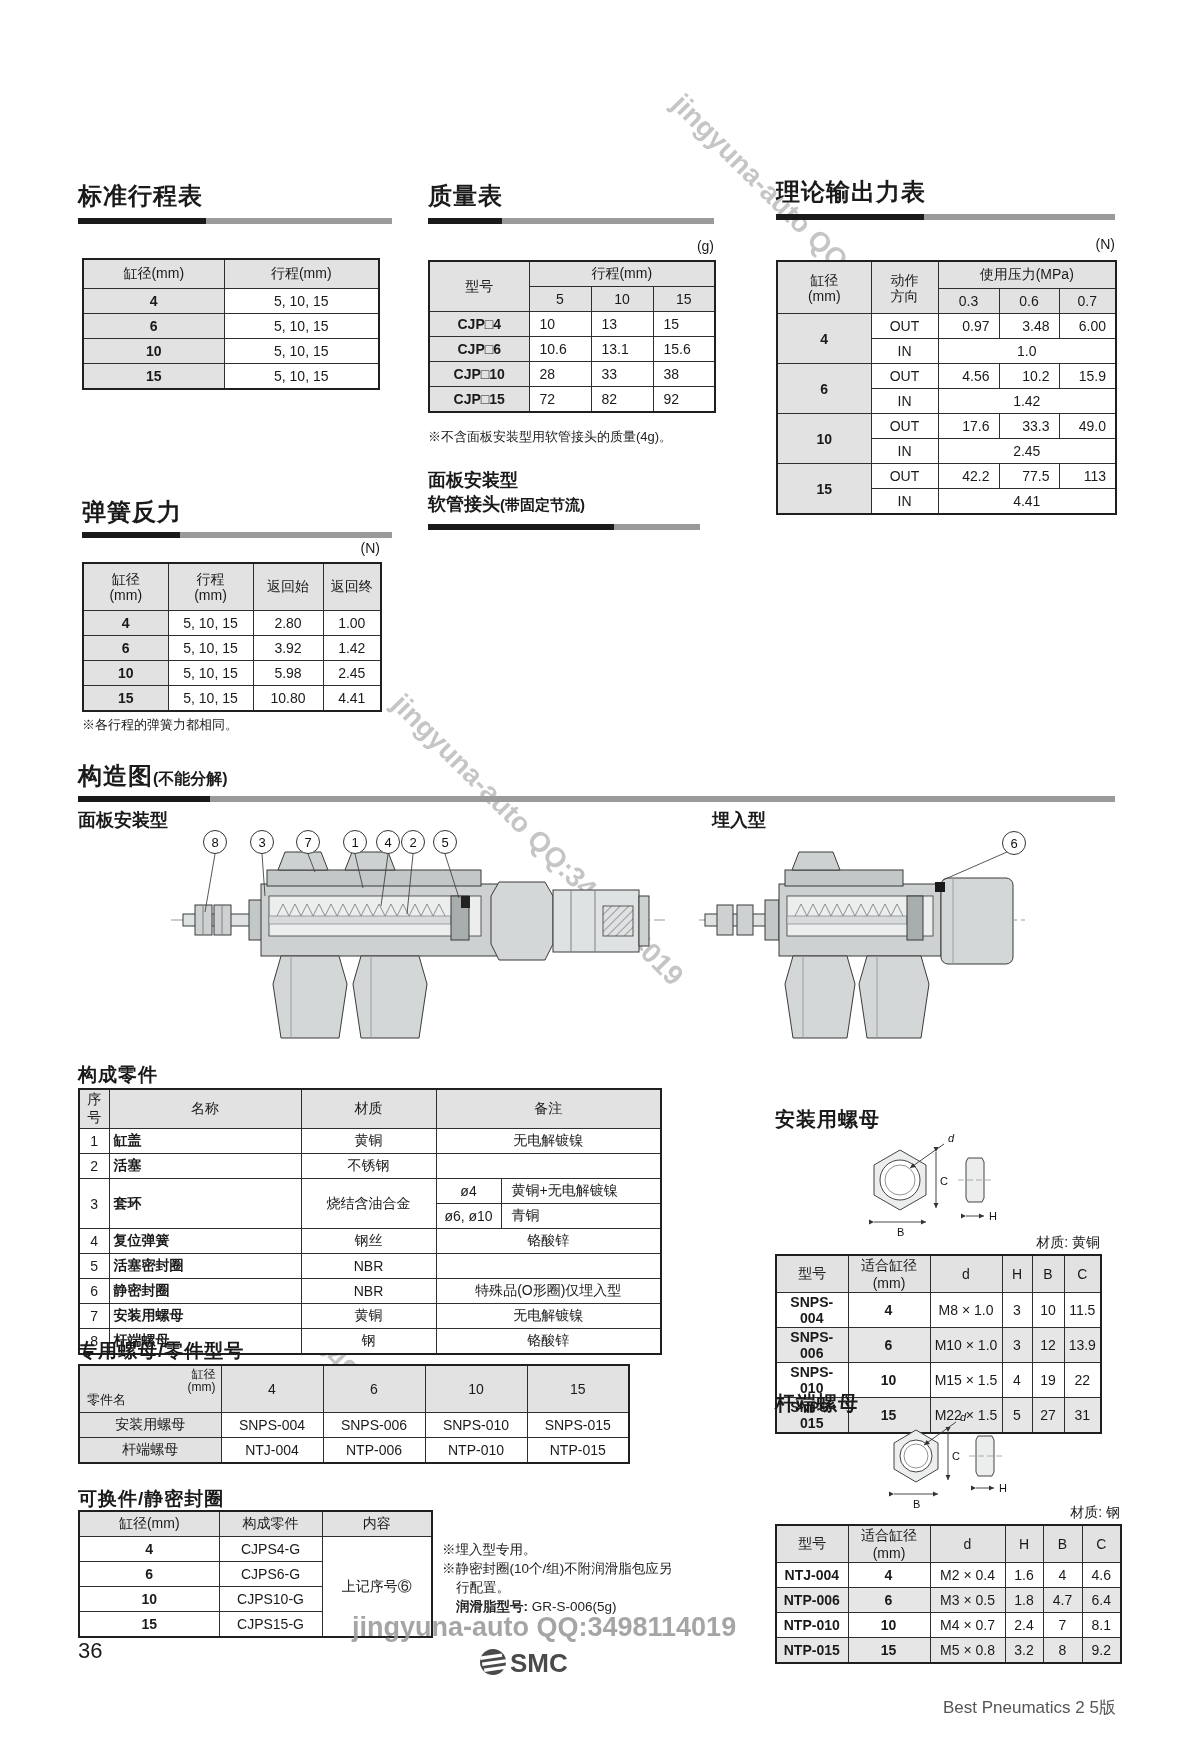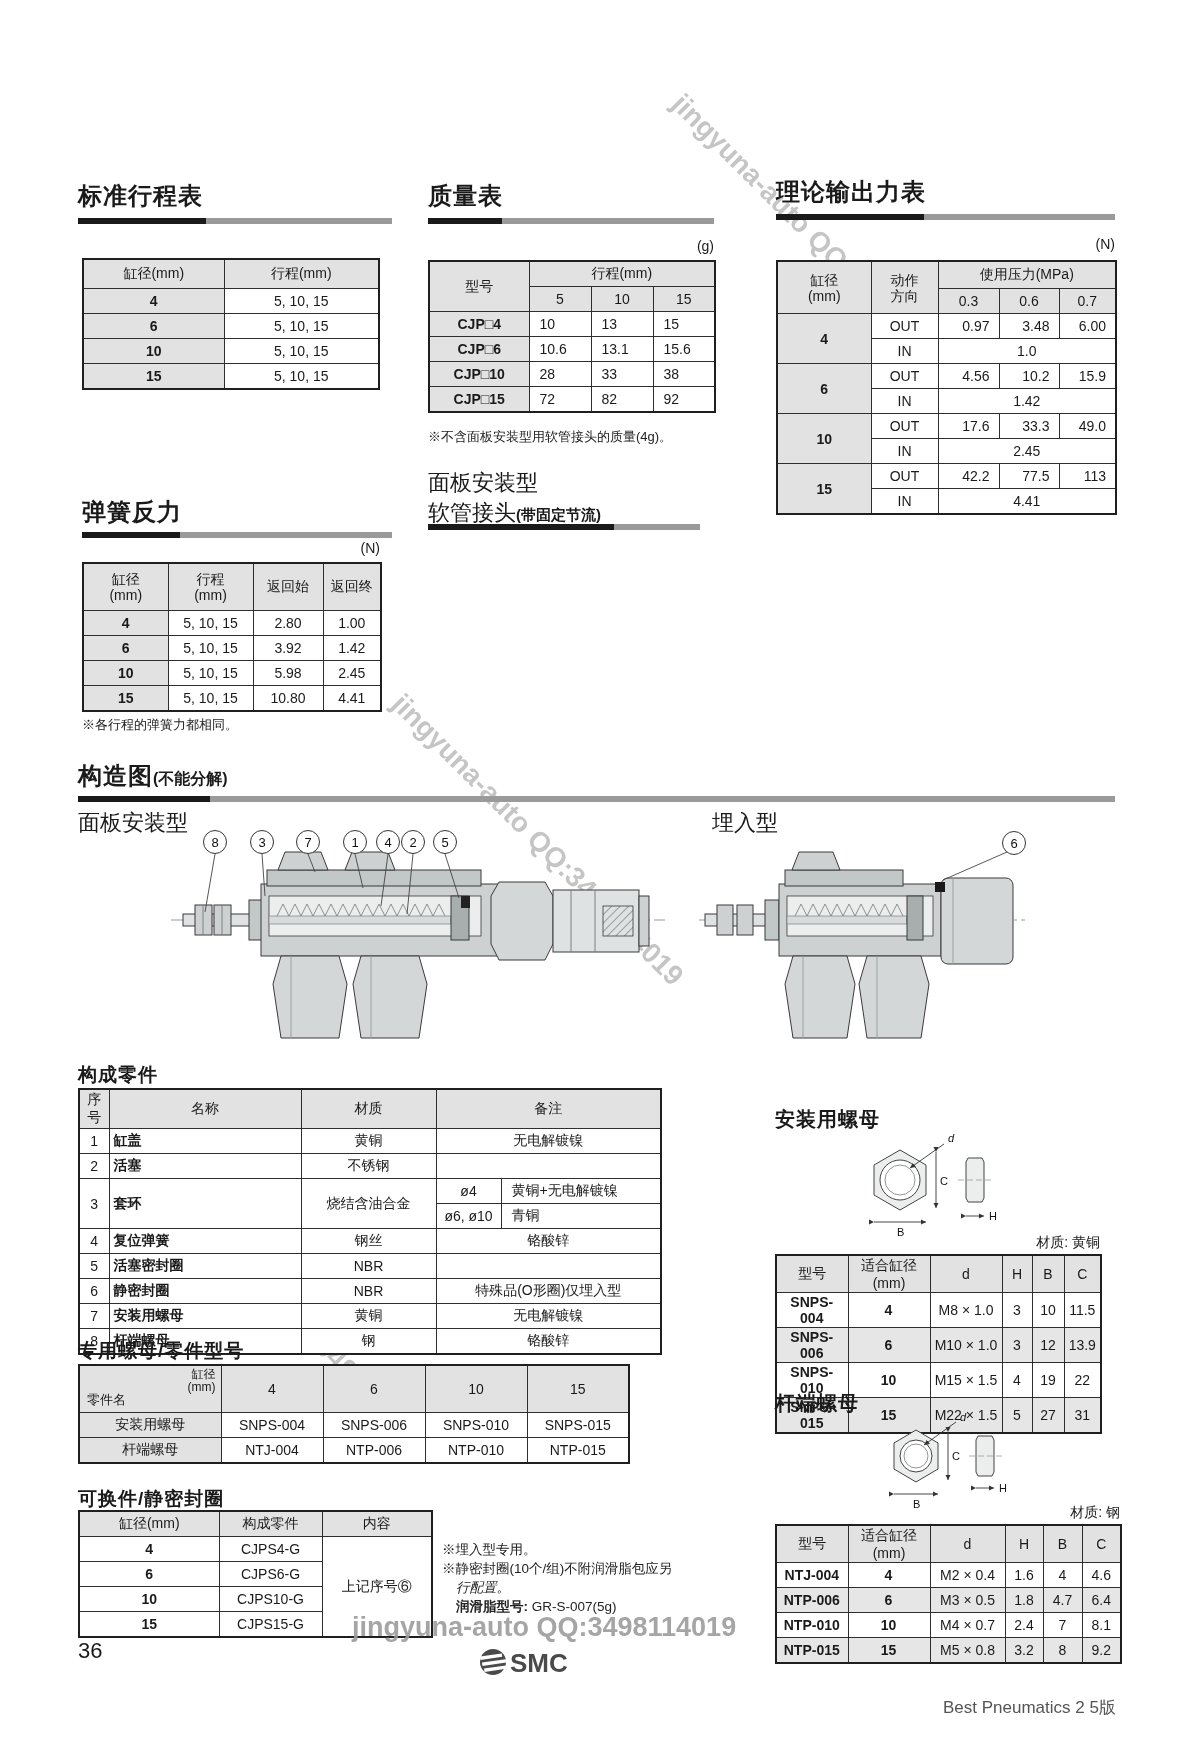--- a/index.html
+++ b/index.html
@@ -6,21 +6,21 @@
   #canvas{position:relative;width:1199px;height:1746px;background:#ffffff;
           font-family:"Liberation Sans",sans-serif;color:#1a1a1a;overflow:hidden;}
   .abs{position:absolute;}
   
   .main-title{font-style:italic;font-weight:bold;font-size:46px;letter-spacing:1px;}
   .main-title-suffix{font-style:normal;font-weight:bold;font-size:33px;margin-left:10px;}
   
   .sec-title{font-weight:bold;font-size:24px;letter-spacing:1px;line-height:28px;white-space:nowrap;}
   .sec-title .small{font-size:16px;letter-spacing:0;}
   .bar{height:6px;}
-  .sub-label{font-weight:normal;font-size:22px;}
+  .sub-label{font-weight:bold;font-size:18px;}
   .mini-title{font-weight:bold;font-size:19px;letter-spacing:1px;white-space:nowrap;}
   .unit{font-size:14px;text-align:right;}
   .note{font-size:13px;color:#222;line-height:17px;}
   .matl{font-size:14px;text-align:right;}
   
   table.dt{border-collapse:collapse;table-layout:fixed;position:absolute;background:#fff;}
   table.dt th,table.dt td{border:1px solid #2e2e2e;font-size:14px;font-weight:normal;
       text-align:center;vertical-align:middle;padding:1px 3px;height:22px;overflow:hidden;}
   table.dt{border:2px solid #1f1f1f;}
   table.dt th{background:#e2e2e2;}
@@ -516,22 +516,22 @@
       </tr>
       <tr>
         <td>15</td>
         <td>CJPS15-G</td>
       </tr>
     </tbody>
   </table>
   <div class="abs note" style="left:442px;top:1540px;line-height:19px;font-size:13.5px;">
     <div>※埋入型专用。</div>
     <div>※静密封圈(10个/组)不附润滑脂包应另</div>
-    <div style="padding-left:14px;font-style:italic;">行配置。</div>
-    <div style="padding-left:14px;"><span class="b">润滑脂型号:</span><span> GR-S-007(5g)</span></div>
+    <div style="padding-left:14px;">行配置。</div>
+    <div style="padding-left:14px;"><span class="b">润滑脂型号:</span><span> GR-S-006(5g)</span></div>
   </div>
 
   <div class="abs mini-title" style="left:775px;top:1106px;font-size:20px;">安装用螺母</div>
   <svg class="abs" style="left:858px;top:1128px;" width="145" height="112" viewBox="0 0 145 112">
     <defs>
       <marker id="arr" markerWidth="8" markerHeight="8" refX="6" refY="3" orient="auto">
         <path d="M0,0 L6,3 L0,6 Z" fill="#333"></path>
       </marker>
     </defs>
     <polygon points="42,22 68,37 68,67 42,82 16,67 16,37" fill="#eceeee" stroke="#444"></polygon>

